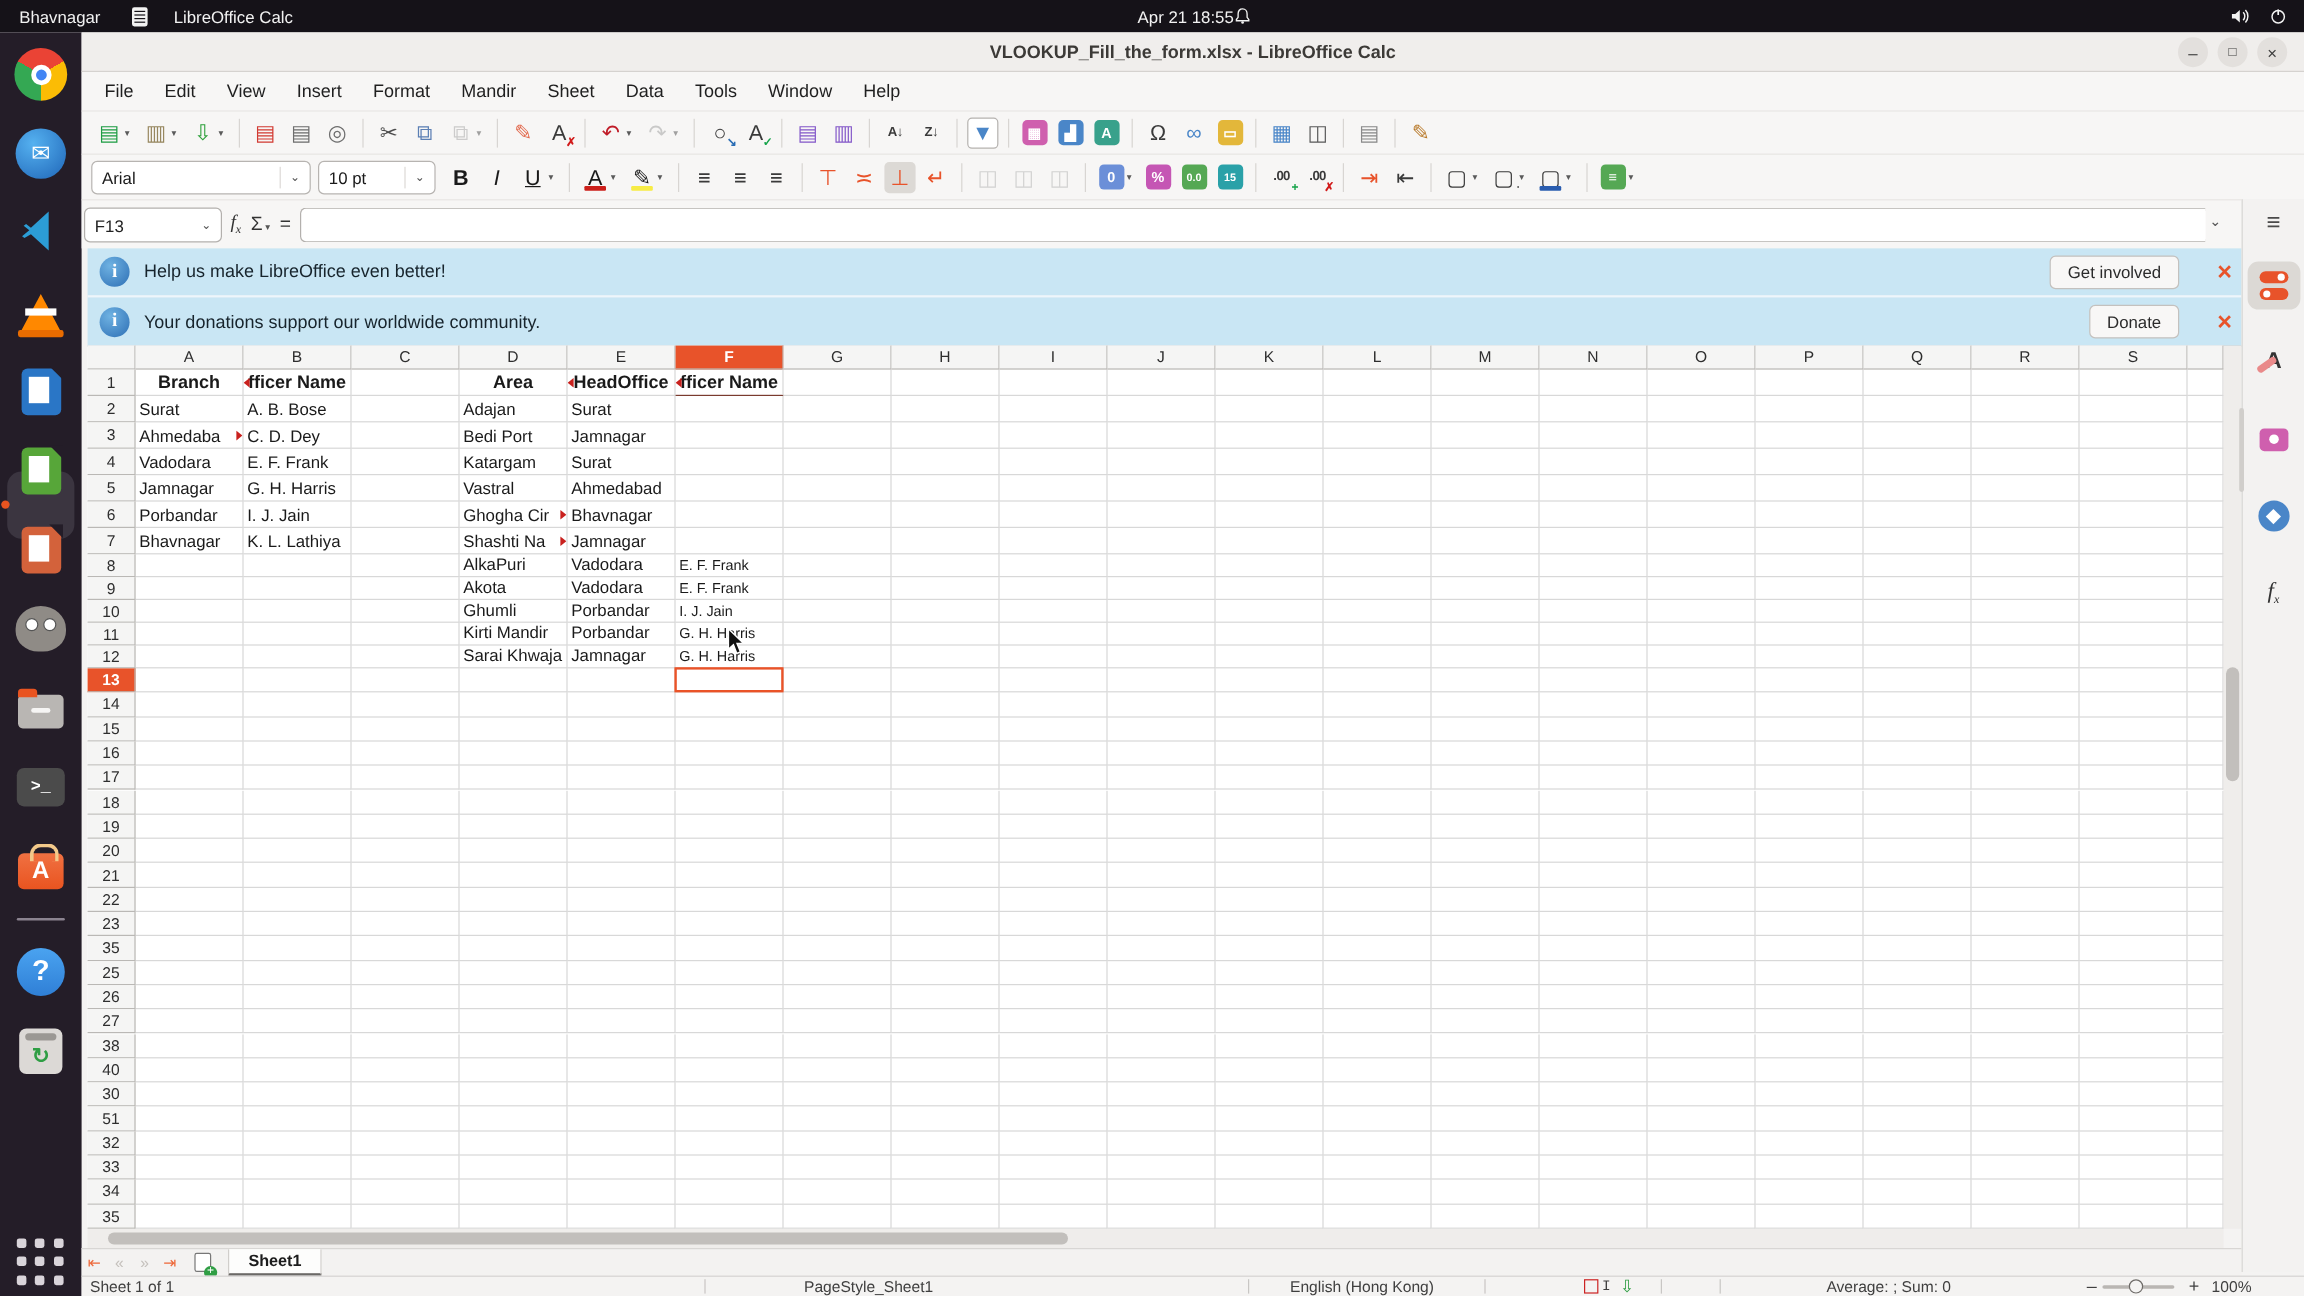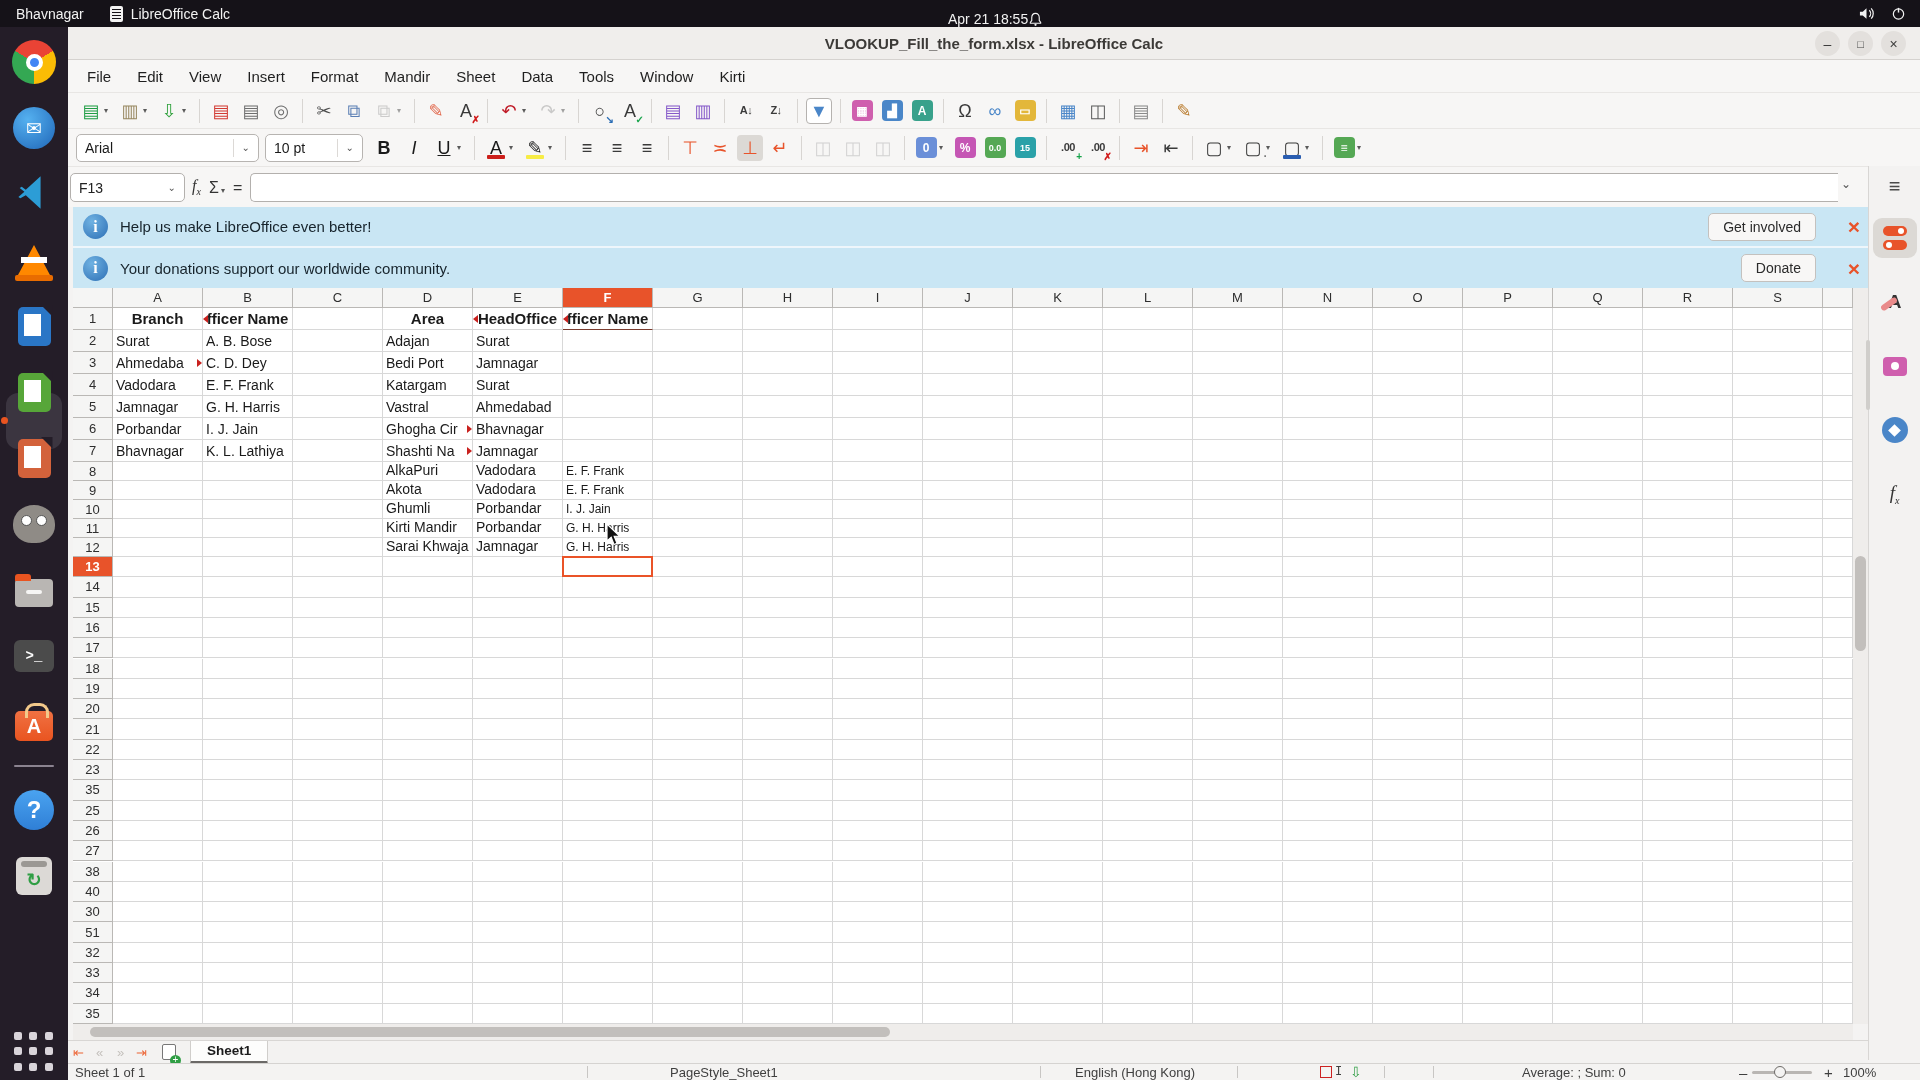--- a/index.html
+++ b/index.html
@@ -3,24 +3,24 @@
 <meta charset="utf-8">
 <style>
   *{box-sizing:border-box;margin:0;padding:0}
   html,body{width:1920px;height:1080px;overflow:hidden}
   body{font-family:"Liberation Sans",sans-serif;background:#f4f3f2;position:relative;color:#222}
   .abs{position:absolute}
 
   
   #topbar{left:0;top:0;width:1920px;height:27px;background:#151218;color:#f2f2f2;display:flex;align-items:center;font-size:14px}
   #topbar .tb-left{display:flex;align-items:center;gap:26px;padding-left:16px}
-  .appmenu{display:flex;align-items:center;gap:8px}
+  .appmenu{display:flex;align-items:center;gap:22px}
   .mini-doc{width:13px;height:16px;background:#f2f2f2;border-radius:2px;position:relative}
   .mini-doc::after{content:"";position:absolute;left:2px;top:3px;width:9px;height:1.5px;background:#151218;box-shadow:0 3px 0 #151218,0 6px 0 #151218,0 9px 0 #151218}
-  #clock{position:absolute;left:948px;top:0;height:27px;display:flex;align-items:flex-end;}
+  #clock{position:absolute;left:948px;top:0;height:27px;display:flex;align-items:center;}
   #topbar .tb-right{position:absolute;right:14px;top:0;height:27px;display:flex;align-items:center;gap:16px}
 
   
   #dock{left:0;top:27px;width:68px;height:1053px;background:#241d28;display:flex;flex-direction:column;align-items:center;padding-top:12px;gap:20px}
   .dk{width:46px;height:46px;display:flex;align-items:center;justify-content:center;position:relative;flex:0 0 auto}
   .dk-pill{position:absolute;left:6px;top:366px;width:56px;height:56px;background:#3b3540;border-radius:12px}
   .dk-dot{position:absolute;left:1px;top:390px;width:7px;height:7px;border-radius:50%;background:#e95420}
   .chrome{width:44px;height:44px;border-radius:50%;background:conic-gradient(from -60deg,#ea4335 0 120deg,#fbbc05 120deg 240deg,#34a853 240deg 360deg);display:flex;align-items:center;justify-content:center}
   .chrome i{width:17px;height:17px;border-radius:50%;background:#4285f4;border:4px solid #fff}
   .tbird{width:42px;height:42px;border-radius:50%;background:radial-gradient(circle at 35% 30%,#55b1f0,#1f66b8);display:flex;align-items:center;justify-content:center;color:#fff;font-size:19px}
@@ -248,21 +248,21 @@
     <span class="menu-item">File</span>
     <span class="menu-item">Edit</span>
     <span class="menu-item">View</span>
     <span class="menu-item">Insert</span>
     <span class="menu-item">Format</span>
     <span class="menu-item">Mandir</span>
     <span class="menu-item">Sheet</span>
     <span class="menu-item">Data</span>
     <span class="menu-item">Tools</span>
     <span class="menu-item">Window</span>
-    <span class="menu-item">Kirti</span>
+    <span class="menu-item">Help</span>
   </div>
 
 <div class="abs toolbar" id="toolbar1">
     <span class="tbtn">
       <span class="g" style="color: rgb(31, 157, 68);">▤</span>
     </span>
     <span class="dd">▾</span>
     <span class="tbtn">
       <span class="g" style="color: rgb(151, 135, 95);">▥</span>
     </span>

